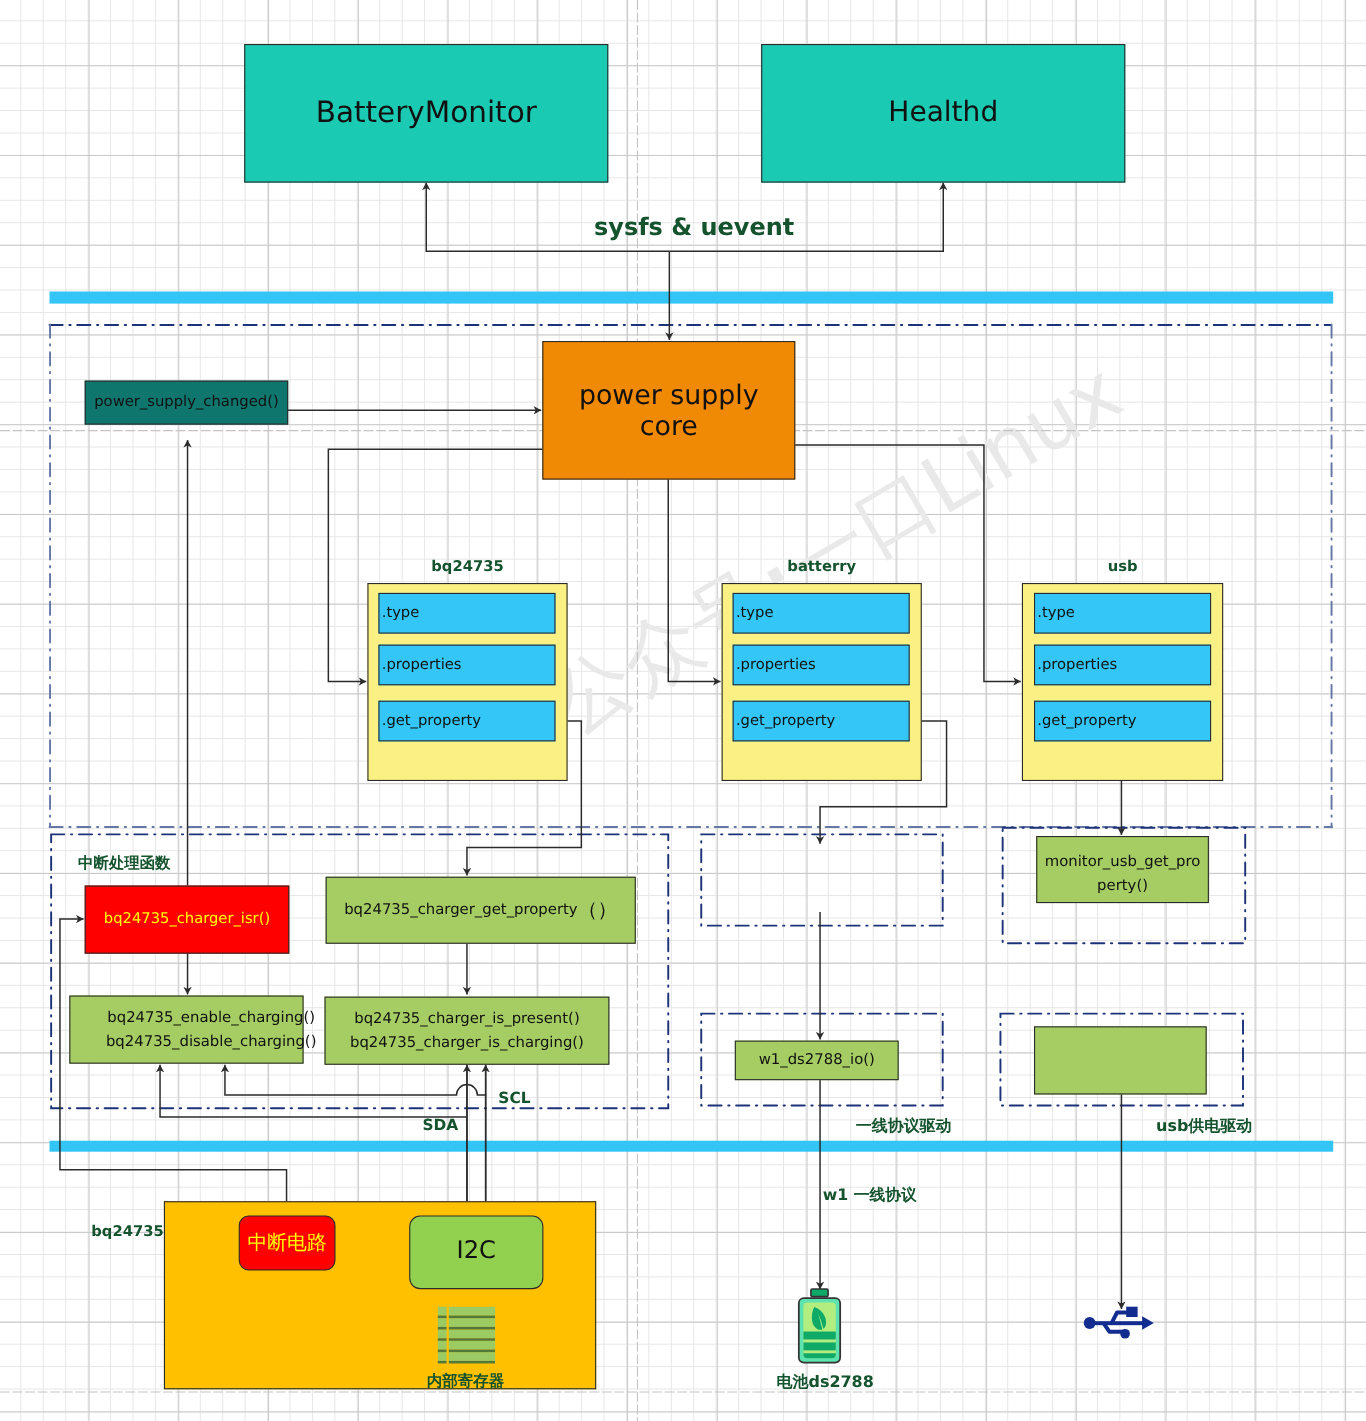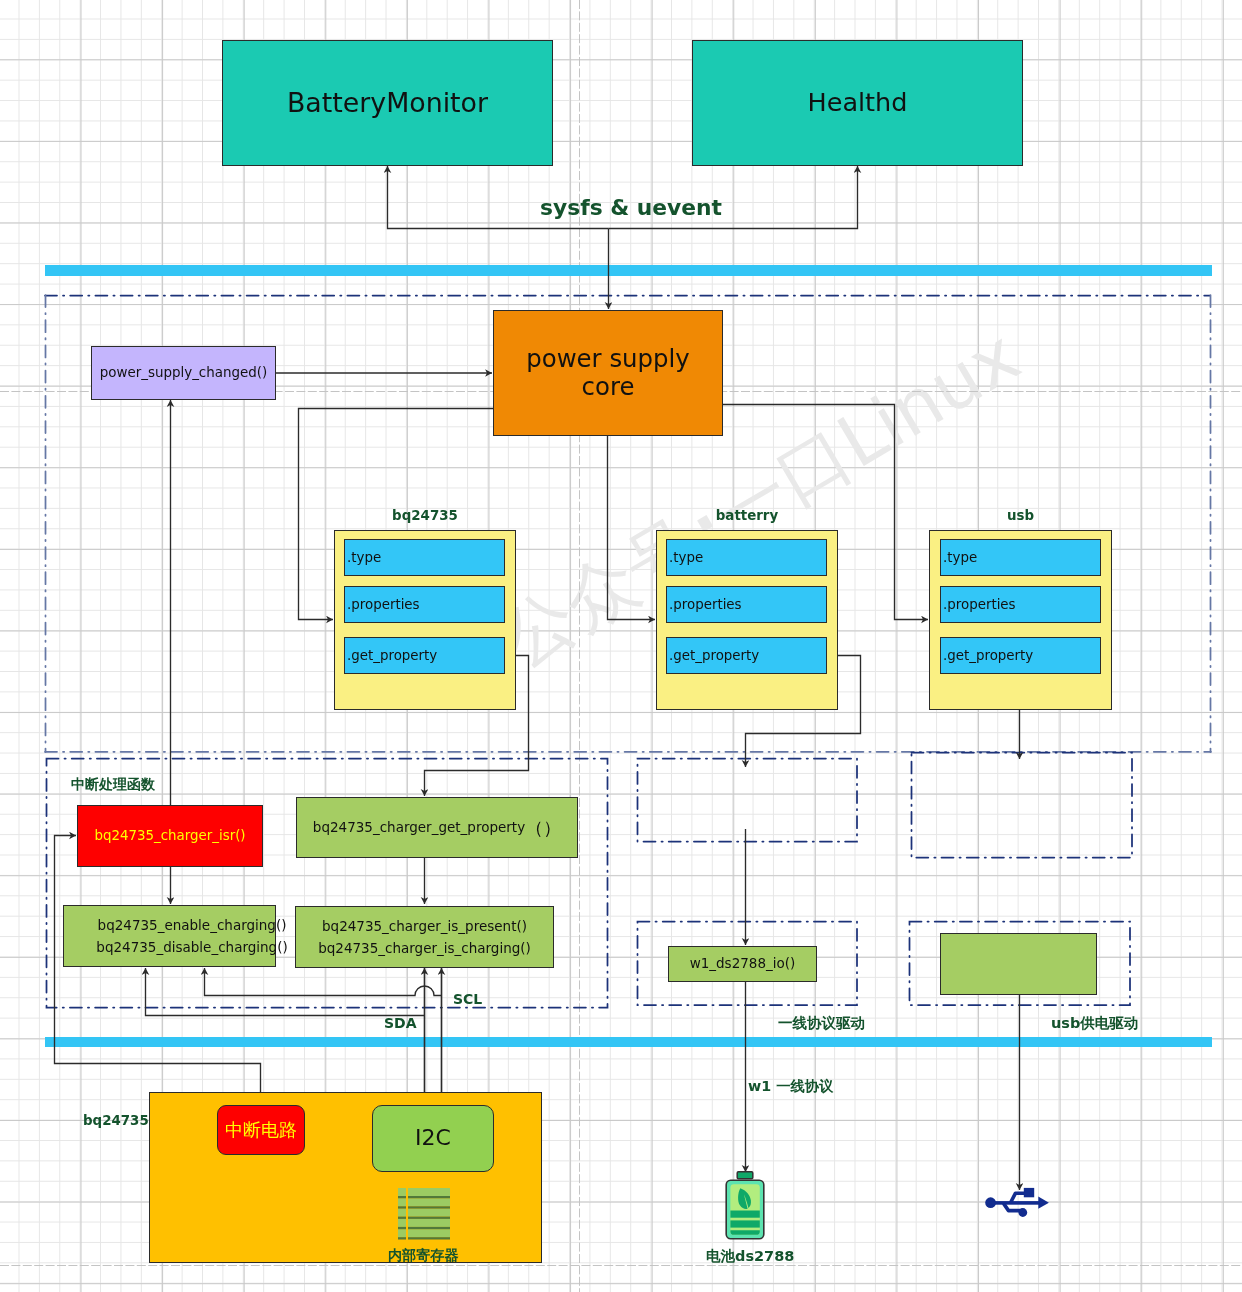--- a/index.html
+++ b/index.html
@@ -133,21 +133,21 @@
   <div class="box" style="left:692px;top:40px;width:331px;height:126px;background:#1bcab2;border:1.4px solid #2b2b2b;font-size:25.5px;">
     <span>Healthd</span>
   </div>
   <div class="lbl" style="left:540px;top:195px;font-size:21.8px;">sysfs &amp; uevent</div>
 
   <div class="box" style="left:493px;top:310px;width:230px;height:126px;background:#f08904;border:1.4px solid #2b2b2b;font-size:24.4px;flex-direction:column;line-height:1.16;">
     <span>power supply</span>
     <span>core</span>
   </div>
 
-  <div class="box" style="left:91px;top:346px;width:185px;height:54px;background:#c4b5fd;border:1.4px solid #2b2b2b;font-size:13.45px;">
+  <div class="box" style="left:77px;top:346px;width:185px;height:40px;background:#0f766e;border:1.4px solid #2b2b2b;font-size:13.45px;">
     <span>power_supply_changed()</span>
   </div>
 
   <div>
     <div class="lbl" style="left:334px;top:508px;width:182px;text-align:center;font-size:13.4px;">bq24735</div>
     <div class="box" style="left:334px;top:530px;width:182px;height:180px;background:#faf083;border:1.4px solid #2b2b2b;"></div>
     <div class="box rowbox" style="left:344px;top:539px;width:161px;height:37px;background:#33c6f7;border:1.2px solid #2b2b2b;justify-content:flex-start;padding-left:2px;font-size:13.4px;">
       <span>.type</span></div>
     <div class="box rowbox" style="left:344px;top:586px;width:161px;height:37px;background:#33c6f7;border:1.2px solid #2b2b2b;justify-content:flex-start;padding-left:2px;font-size:13.4px;">
       <span>.properties</span></div>
@@ -184,20 +184,24 @@
   <div class="box" style="left:296px;top:797px;width:282px;height:61px;background:#a5cd63;border:1.4px solid #2b2b2b;font-size:13.5px;">
     <span>bq24735_charger_get_property</span><span style="font-size:18px;">（）</span>
   </div>
   <div class="box" style="left:63px;top:905px;width:213px;height:62px;background:#a5cd63;border:1.4px solid #2b2b2b;font-size:13.5px;flex-direction:column;line-height:1.62;padding-top:1px;box-sizing:border-box;padding-left:45px;">
     <span>bq24735_enable_charging()</span>
     <span>bq24735_disable_charging()</span>
   </div>
   <div class="box" style="left:295px;top:906px;width:259px;height:62px;background:#a5cd63;border:1.4px solid #2b2b2b;font-size:13.5px;flex-direction:column;line-height:1.62;padding-top:1px;box-sizing:border-box;">
     <span>bq24735_charger_is_present()</span>
     <span>bq24735_charger_is_charging()</span>
+  </div>
+  <div class="box" style="left:942px;top:760px;width:157px;height:61px;background:#a5cd63;border:1.4px solid #2b2b2b;font-size:13.5px;flex-direction:column;line-height:1.62;padding-top:8px;box-sizing:border-box;">
+    <span>monitor_usb_get_pro</span>
+    <span>perty()</span>
   </div>
   <div class="box" style="left:668px;top:946px;width:149px;height:36px;background:#a5cd63;border:1.4px solid #2b2b2b;font-size:13.5px;">
     <span>w1_ds2788_io()</span>
   </div>
   <div class="box" style="left:940px;top:933px;width:157px;height:62px;background:#a5cd63;border:1.4px solid #2b2b2b;font-size:13.5px;">
     <span></span>
   </div>
 
   <div class="lbl" style="left:384px;top:1015px;font-size:14px;">SDA</div>
   <div class="lbl" style="left:453px;top:991px;font-size:14px;">SCL</div>

